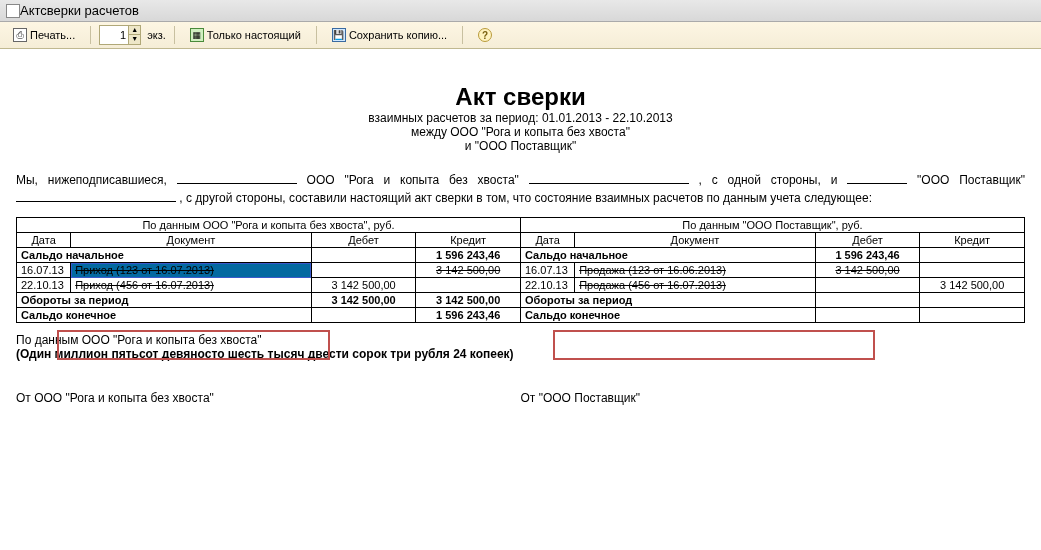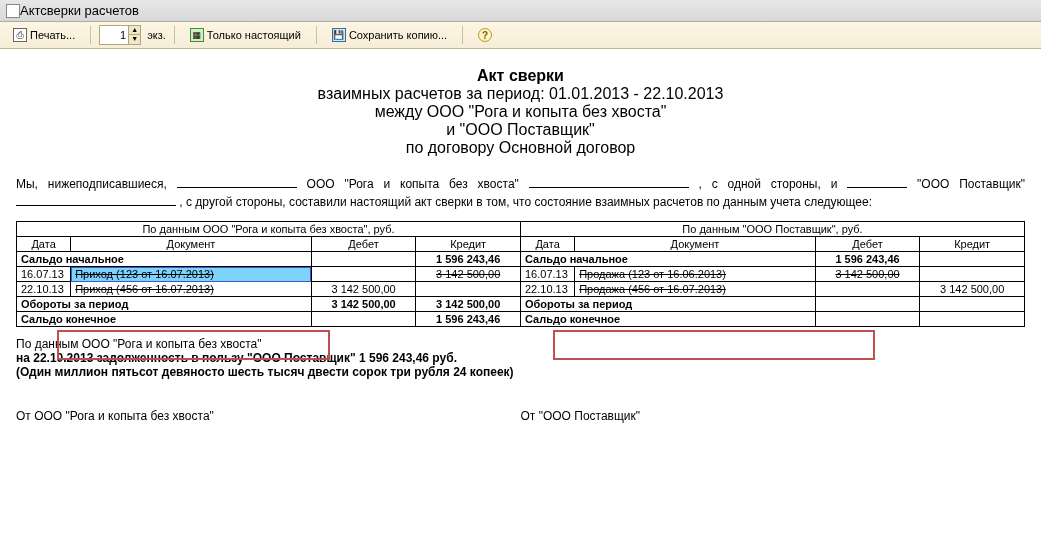--- a/index.html
+++ b/index.html
@@ -71,45 +71,45 @@
       display: inline-flex; width: 14px; height: 14px;
       border: 1px solid #b89a3a; border-radius: 50%;
       background: #fff3c0; color: #7a6010;
       align-items: center; justify-content: center;
       font-size: 10px; font-weight: bold;
     }
     .content {
       padding: 10px 16px;
     }
     .doc-title {
-      text-align: center; font-size: 16px; font-weight: bold;
-      margin-top: 8px;
-    }
-    .doc-sub { text-align: center; font-size: 16px; }
+      text-align: center; font-size: 24px; font-weight: bold;
+      margin-top: 24px;
+    }
+    .doc-sub { text-align: center; font-size: 12px; }
     .preamble { margin-top: 18px; font-size: 12px; line-height: 1.5; text-align: justify; }
     .u { border-bottom: 1px solid #000; display: inline-block; min-width: 120px; height: 12px; vertical-align: baseline; }
     .u.sm { min-width: 60px; }
     .u.lg { min-width: 160px; }
 
     .recon-table {
       border-collapse: collapse; width: 100%; margin-top: 10px;
       font-size: 11px;
     }
     .recon-table th, .recon-table td {
       border: 1px solid #000; padding: 1px 4px;
       vertical-align: middle;
     }
     .recon-table th { font-weight: normal; text-align: center; }
     .num { text-align: center; white-space: nowrap; }
     .bold { font-weight: bold; }
     .st { text-decoration: line-through; }
     .left { text-align: left; }
     .sel-cell {
       border: 1px dotted #000 !important;
-      background: #7dd3fc;
+      background: #0369a1;
       outline: 1px solid #3a5acc;
       outline-offset: -1px;
     }
     .red-box-l {
       position: absolute;
       border: 2px solid #c0504d;
       pointer-events: none;
     }
     .footer-text { margin-top: 10px; font-size: 12px; }
     .sign-row { margin-top: 30px; display: flex; }
@@ -153,21 +153,20 @@
     <span class="icon-help">?</span>
   </span>
 </div>
 
 <div class="content wrap">
 
   <div class="doc-title">Акт сверки</div>
   <div class="doc-sub">взаимных расчетов за период: 01.01.2013 - 22.10.2013</div>
   <div class="doc-sub">между ООО "Рога и копыта без хвоста"</div>
   <div class="doc-sub">и "ООО Поставщик"</div>
-  <div class="doc-sub">по договору Основной договор</div>
 
   <div class="preamble">
     <span>Мы, нижеподписавшиеся, </span>
     <span class="u"></span>
     <span> ООО "Рога и копыта без хвоста" </span>
     <span class="u lg"></span>
     <span>, с одной стороны, и </span>
     <span class="u sm"></span>
     <span> "ООО Поставщик" </span>
     <span class="u lg"></span>
@@ -242,21 +241,20 @@
       <td class="num bold">1 596 243,46</td>
       <td colspan="2" class="bold">Сальдо конечное</td>
       <td class="num bold"></td>
       <td class="num bold"></td>
     </tr>
   </tbody>
     </table>
 
   <div class="footer-text">
     <div>По данным ООО "Рога и копыта без хвоста"</div>
-    <div class="bold">на 22.10.2013 задолженность в пользу "ООО Поставщик" 1 596 243,46 руб.</div>
     <div class="bold">(Один миллион пятьсот девяносто шесть тысяч двести сорок три рубля 24 копеек)</div>
   </div>
 
   <div class="sign-row">
     <div class="sign-col">От ООО "Рога и копыта без хвоста"</div>
     <div class="sign-col">От "ООО Поставщик"</div>
   </div>
 
   <div id="redboxes"></div>
 <div class="red-box-l" style="top: 281px; left: 57px; width: 273px; height: 30px;"></div>

